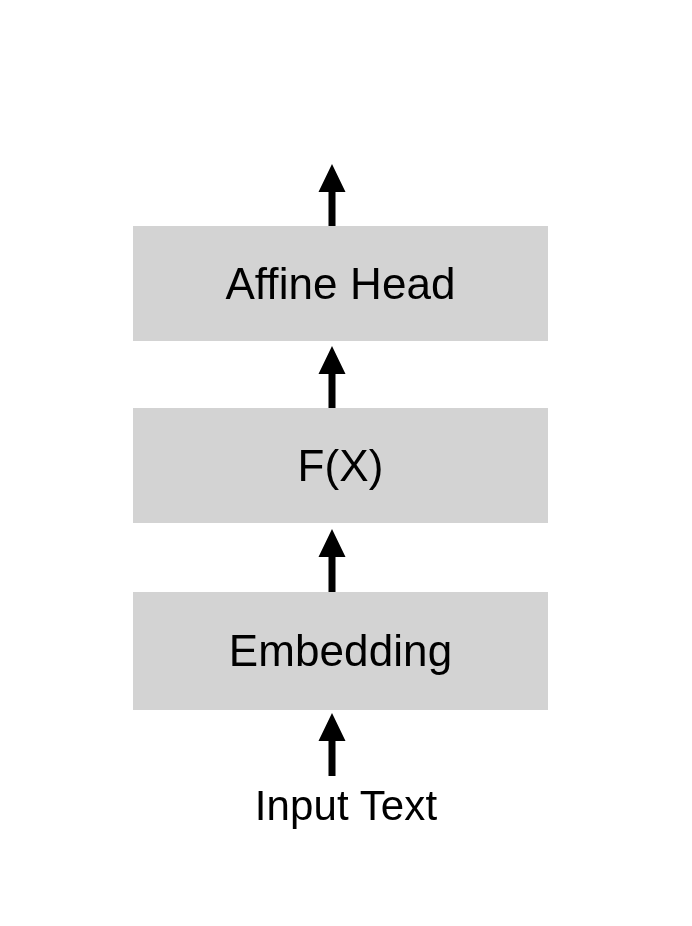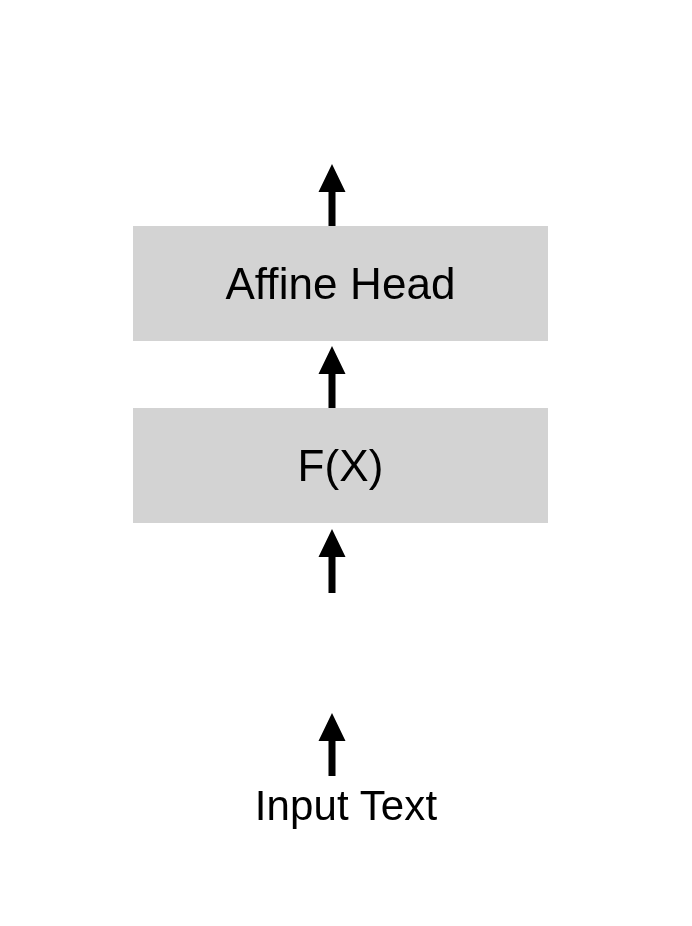--- a/index.html
+++ b/index.html
@@ -106,20 +106,23 @@
   <div class="stage-box" id="box-fx">
     <span class="stage-box-label">F(X)</span>
   </div>
 
   <div class="flow-arrow" id="arrow-embedding-to-fx">
     <svg viewBox="0 0 28 64" preserveAspectRatio="none" aria-hidden="true">
       <polygon points="14,0 27.5,28 17.5,28 17.5,64 10.5,64 10.5,28 0.5,28" fill="#000000"></polygon>
     </svg>
   </div>
 
+  <div class="stage-box" id="box-embedding">
+    <span class="stage-box-label">Embedding</span>
+  </div>
 
   <div class="flow-arrow" id="arrow-input-to-embedding">
     <svg viewBox="0 0 28 63" preserveAspectRatio="none" aria-hidden="true">
       <polygon points="14,0 27.5,28 17.5,28 17.5,63 10.5,63 10.5,28 0.5,28" fill="#000000"></polygon>
     </svg>
   </div>
 
   <div class="endpoint-label" id="label-input-text">Input Text</div>
 
 </div>

